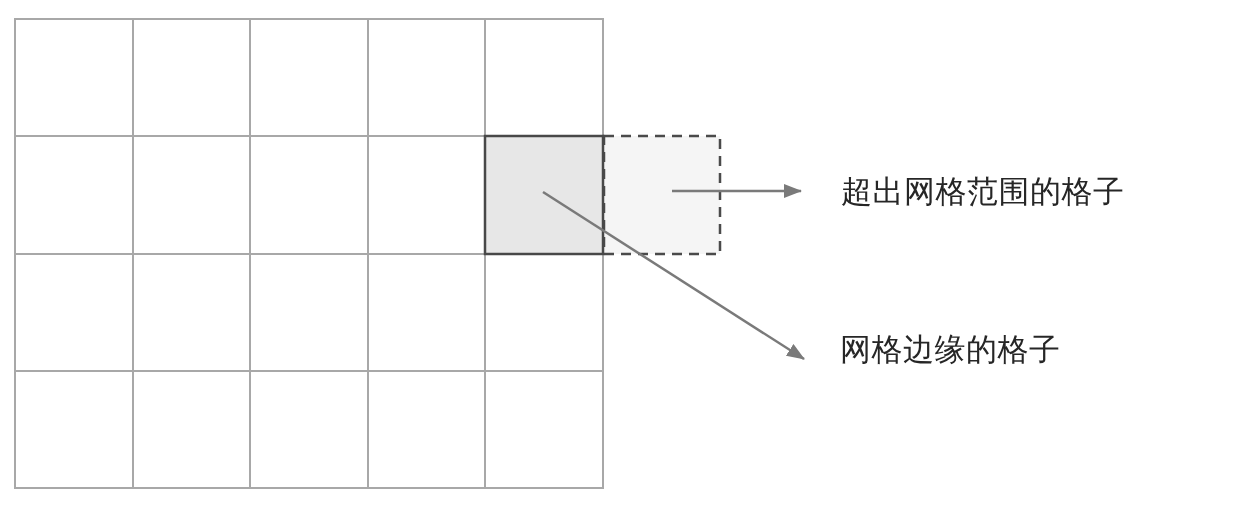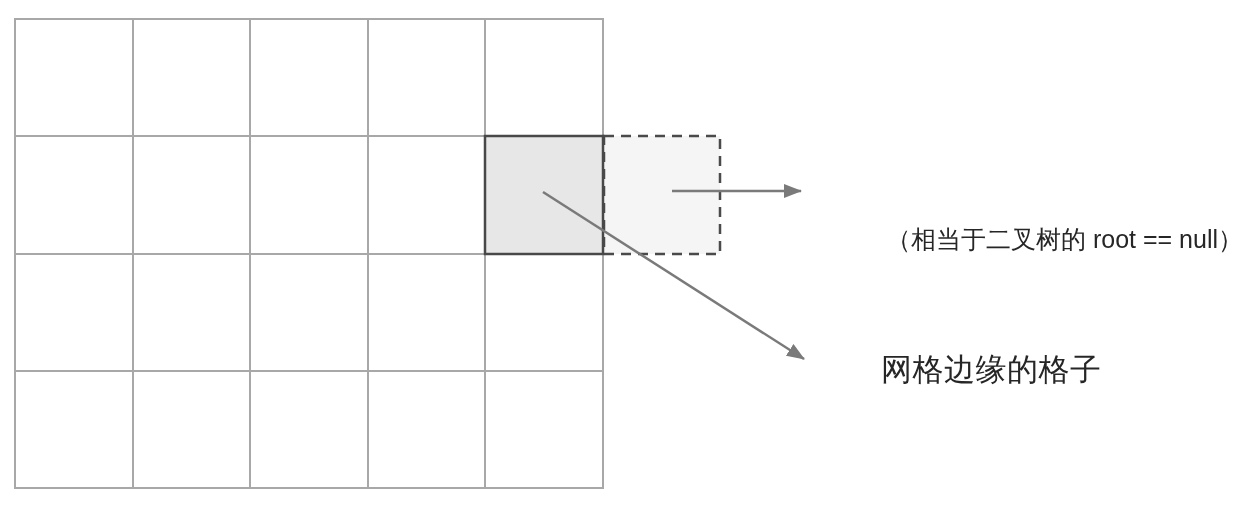--- a/index.html
+++ b/index.html
@@ -29,21 +29,21 @@
     font-size: 31px;
     line-height: 36px;
     letter-spacing: 0.5px;
   }
   .ann-subtitle {
     font-size: 25px;
     line-height: 30px;
   }
   .ann1-title   { left: 841px; top: 174px; }
   .ann1-subtitle{ left: 886px; top: 224px; }
-  .ann2-title   { left: 840px; top: 352px; margin-left: 41px; }
+  .ann2-title   { left: 840px; top: 332px; }
   .ann2-subtitle{ left: 880px; top: 397px; }
 </style>
 </head>
 <body>
 
 <div class="canvas">
 
   <svg class="diagram-svg" width="1257" height="517" viewBox="0 0 1257 517">
     <defs>
       <marker id="arrowhead" markerUnits="userSpaceOnUse" markerWidth="20" markerHeight="16" refX="17" refY="7" orient="auto">
@@ -64,19 +64,19 @@
 
     <rect x="604" y="136" width="116" height="118" stroke-width="2.5" stroke-dasharray="10 7" fill="#f5f5f5" stroke="#4a4a4a"></rect>
 
     <rect x="485" y="136" width="118" height="118" stroke-width="2.5" fill="#e7e7e7" stroke="#484848"></rect>
 
     <line x1="672" y1="191" x2="801" y2="191" marker-end="url(#arrowhead)" stroke-width="2.5" stroke="#7a7a7a"></line>
 
     <line x1="543" y1="192" x2="804" y2="359" marker-end="url(#arrowhead)" stroke-width="2.5" stroke="#7a7a7a"></line>
   </svg>
 
+  <div class="ann ann-title ann1-title">超出网格范围的格子</div>
 
-  <div class="ann ann-subtitle ann1-subtitle">（相当于二叉树的 root == null）</div>
 
   <div class="ann ann-title ann2-title">网格边缘的格子</div>
 
 
 </div>
 
 </body></html>

